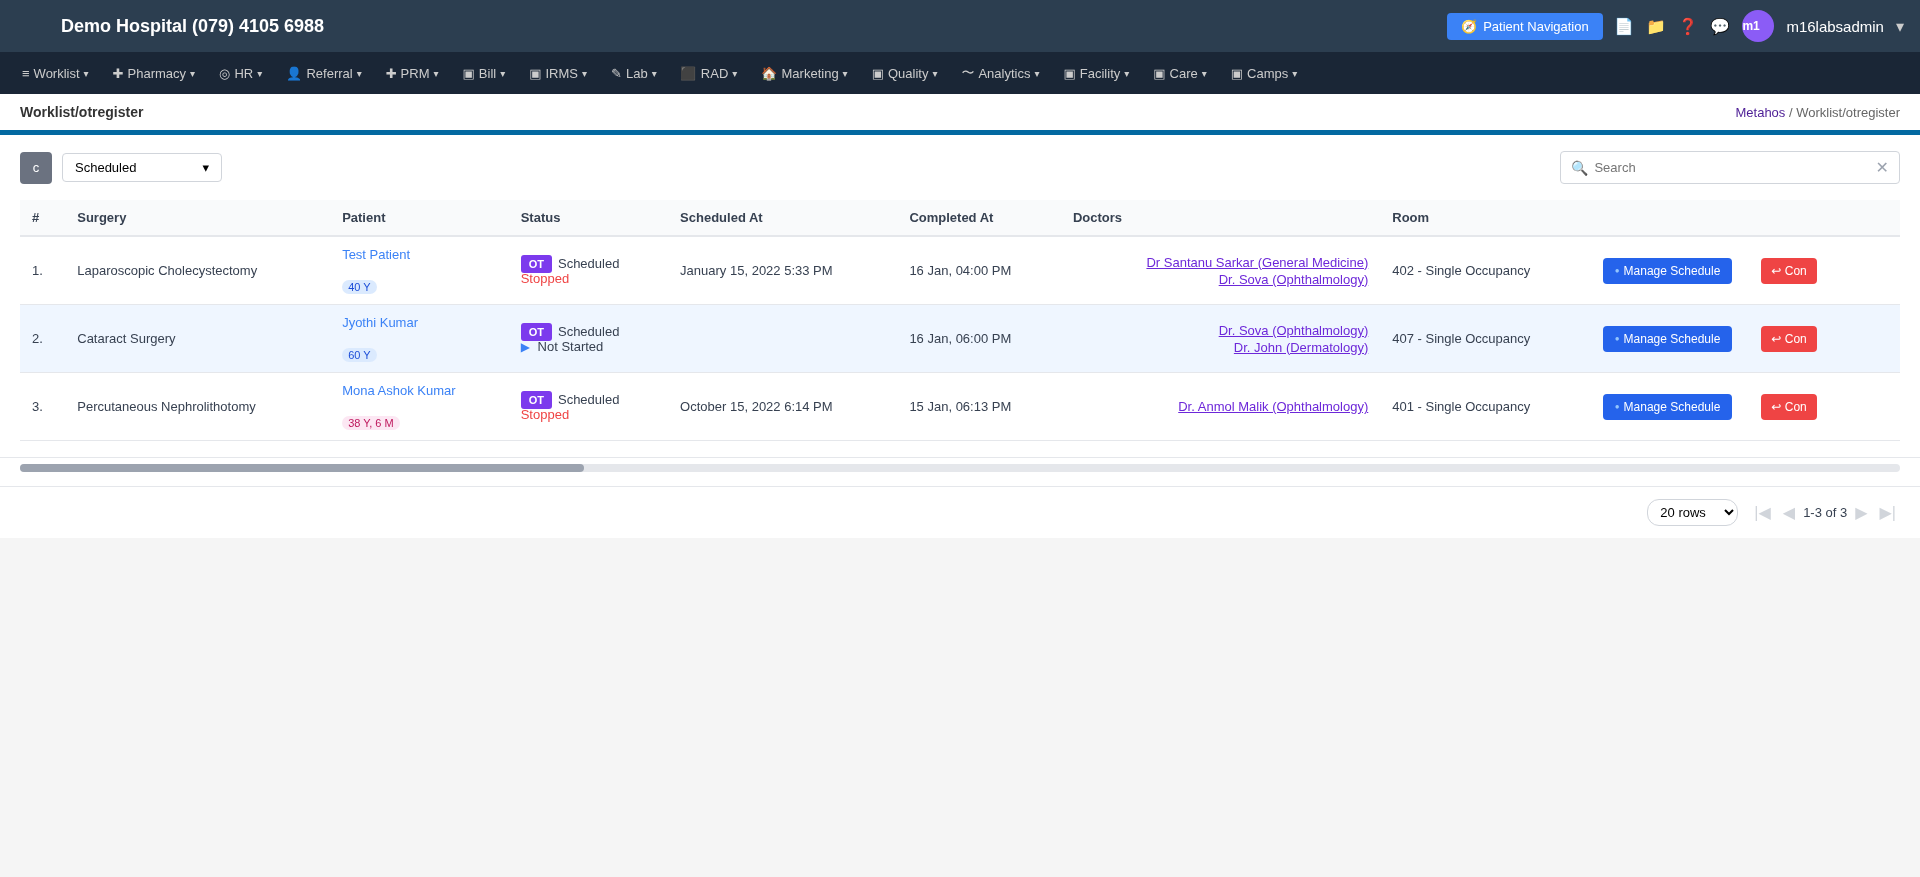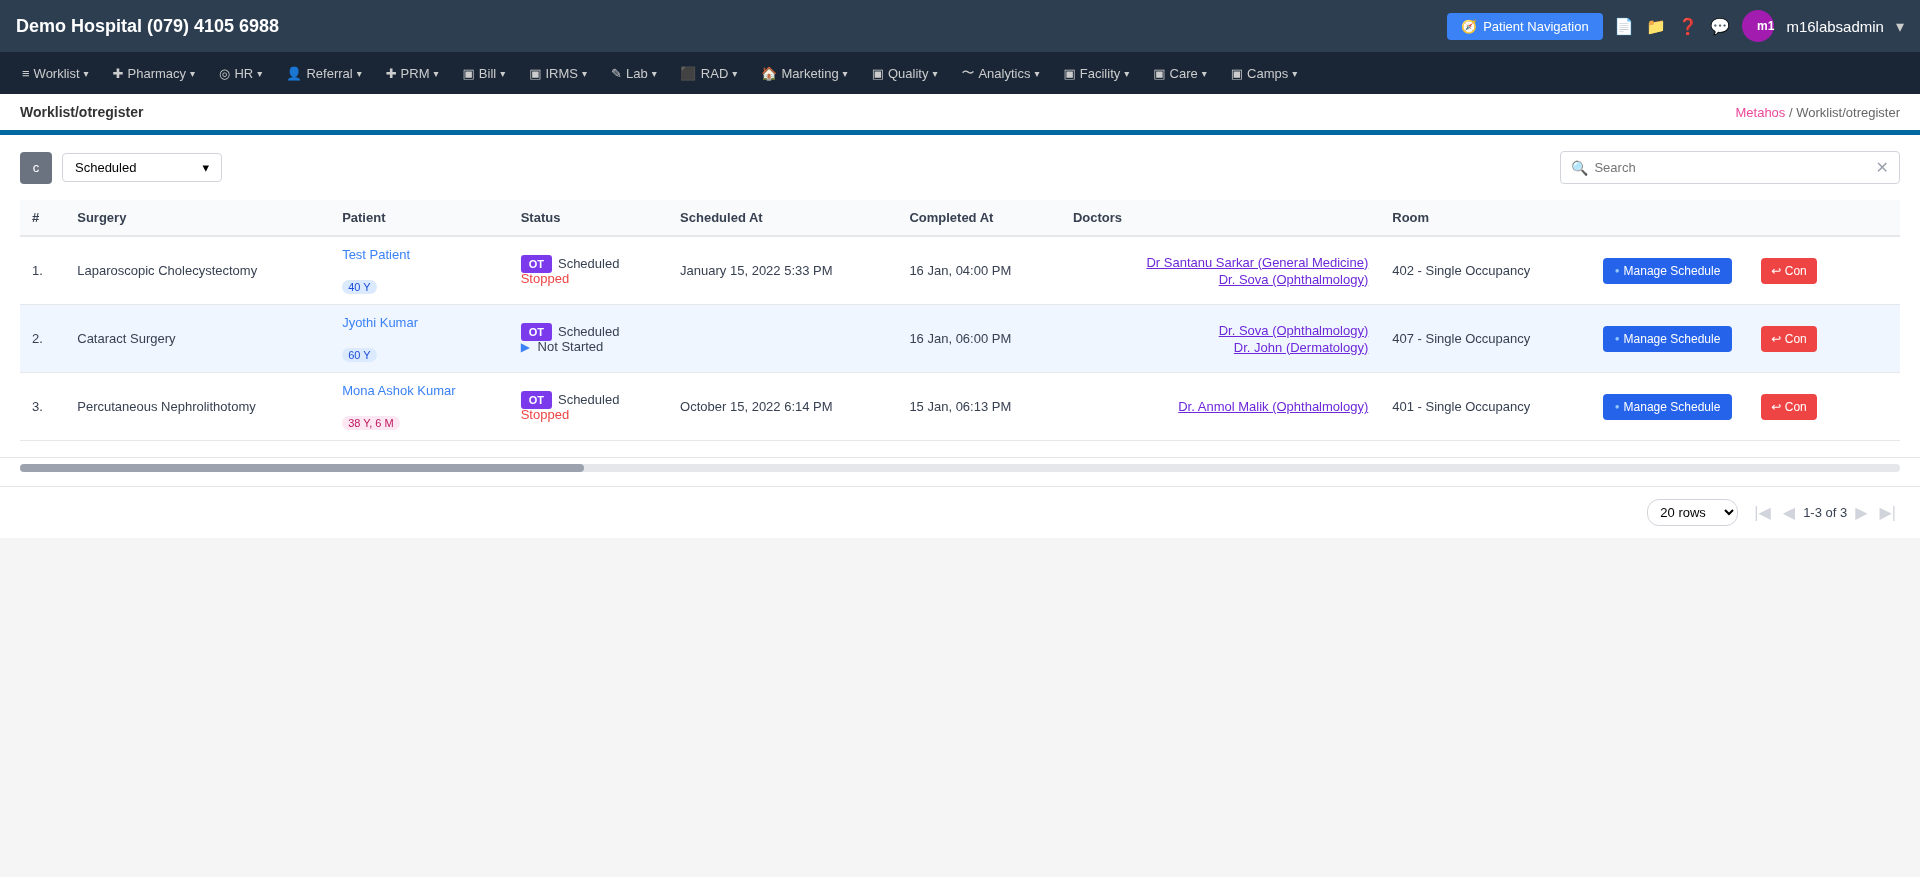--- a/index.html
+++ b/index.html
@@ -8,40 +8,40 @@
     
     .top-bar {
       background: #2c3e50;
       color: white;
       display: flex;
       align-items: center;
       justify-content: space-between;
       padding: 0 16px;
       height: 52px;
     }
-    .top-bar-title { font-size: 18px; font-weight: 600; }
+    .top-bar-title { font-size: 18px; font-weight: 600; margin-left: 45px; }
     .top-bar-right { display: flex; align-items: center; gap: 12px; }
     .patient-nav-btn {
       background: #3b82f6;
       color: white;
       border: none;
       padding: 6px 14px;
       border-radius: 4px;
       font-size: 13px;
       cursor: pointer;
       display: flex;
       align-items: center;
       gap: 6px;
     }
     .top-icon { color: #ccc; font-size: 16px; cursor: pointer; }
     .avatar {
       width: 32px; height: 32px;
-      background: #a21caf;
+      background: #8b5cf6;
       border-radius: 50%;
-      display: flex; align-items: center; justify-content: flex-end;
+      display: flex; align-items: center; justify-content: flex-start;
       color: white; font-size: 12px; font-weight: bold;
     }
     .admin-label { color: white; font-size: 15px; }
 
     
     .sec-nav {
       background: #1a2636;
       display: flex;
       align-items: center;
       padding: 0 12px;
@@ -66,21 +66,21 @@
     .breadcrumb-bar {
       background: white;
       padding: 10px 20px;
       display: flex;
       justify-content: space-between;
       align-items: center;
       border-bottom: 5px solid #0369a1;
     }
     .breadcrumb-left { font-size: 14px; font-weight: 600; color: #333; }
     .breadcrumb-right { font-size: 13px; color: #666; }
-    .breadcrumb-right a { color: #ec4899; text-decoration: none; padding-left: 8px; }
+    .breadcrumb-right a { color: #4c1d95; text-decoration: none; padding-left: 8px; }
 
     
     .content-area {
       background: white;
       margin: 0;
       padding: 16px 20px;
     }
 
     
     .filter-bar {

